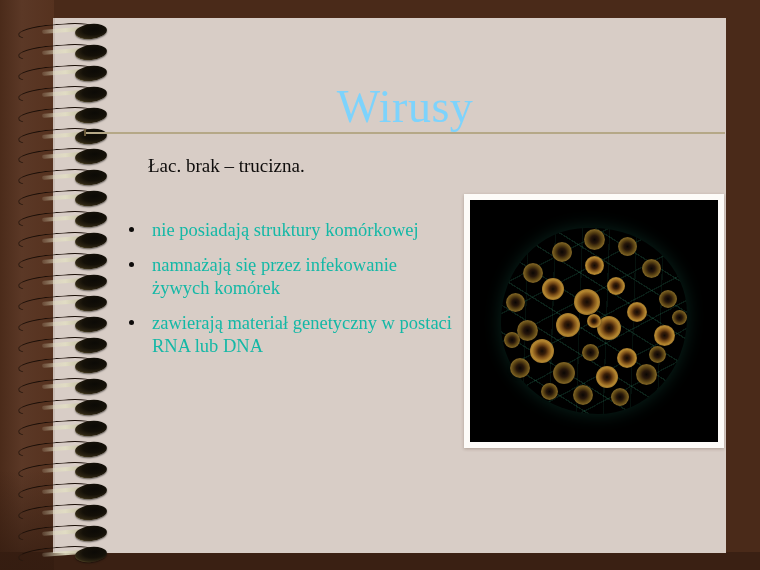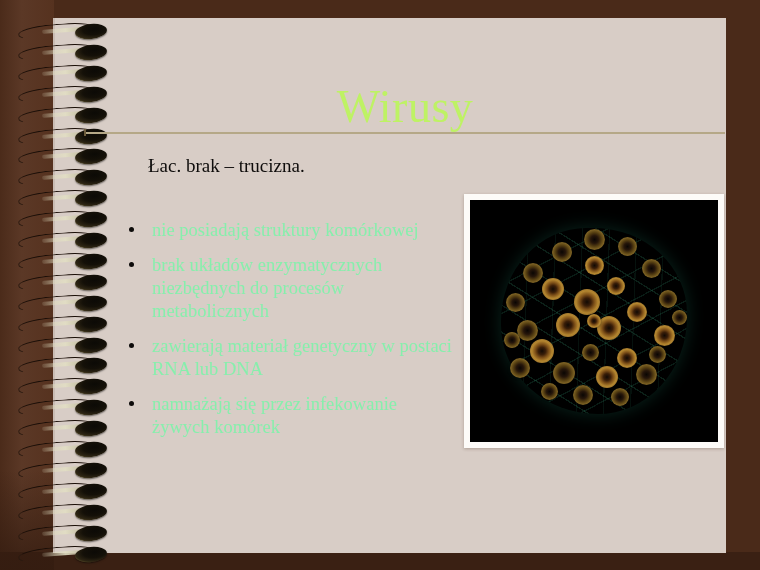--- a/index.html
+++ b/index.html
@@ -110,21 +110,21 @@
   }
 
   
   #title {
     position: absolute;
     left: 85px; top: 52px;
     width: 640px;
     text-align: center;
     font-size: 46px;
     line-height: 1.05;
-    color: #bef264;
+    color: #7dd3fc;
     font-weight: normal;
     letter-spacing: 0.5px;
   }
   #title-rule {
     position: absolute;
     left: 85px; top: 132px;
     width: 640px; height: 2px;
     background: #b5a887;
   }
   #title-rule-cap {
@@ -147,21 +147,21 @@
     position: absolute;
     left: 124px; top: 219px;
     width: 330px;
   }
   .bullet {
     position: relative;
     padding-left: 28px;
     margin-bottom: 12px;
     font-size: 18.5px;
     line-height: 1.24;
-    color: #86efac;
+    color: #14b8a6;
   }
   .bullet:last-child { margin-bottom: 0; }
   .bullet-dot {
     position: absolute;
     left: 5px;
     top: 8px;
     width: 5px; height: 5px;
     border-radius: 50%;
     background: #0d0b0a;
   }
@@ -369,29 +369,25 @@
 
   <div id="subtitle">Łac. brak – trucizna.</div>
 
   <div id="bullets">
     <div class="bullet">
       <span class="bullet-dot"></span>
       <span>nie posiadają struktury komórkowej</span>
     </div>
     <div class="bullet">
       <span class="bullet-dot"></span>
-      <span>brak układów enzymatycznych niezbędnych do procesów metabolicznych</span>
+      <span>namnażają się przez infekowanie żywych komórek</span>
     </div>
     <div class="bullet">
       <span class="bullet-dot"></span>
       <span>zawierają materiał genetyczny w postaci RNA lub DNA</span>
-    </div>
-    <div class="bullet">
-      <span class="bullet-dot"></span>
-      <span>namnażają się przez infekowanie żywych komórek</span>
     </div>
   </div>
 
   <div id="picture-frame">
     <div id="picture">
       <div id="capsid">
         <div id="capsid-mesh"></div>
       <div class="capsomere dark" style="width: 21px; height: 21px; left: calc(50% - 10.5px); top: calc(6% - 10.5px);"></div>
           <div class="capsomere dark" style="width: 19px; height: 19px; left: calc(68% - 9.5px); top: calc(10% - 9.5px);"></div>
           <div class="capsomere dark" style="width: 20px; height: 20px; left: calc(33% - 10px); top: calc(13% - 10px);"></div>

